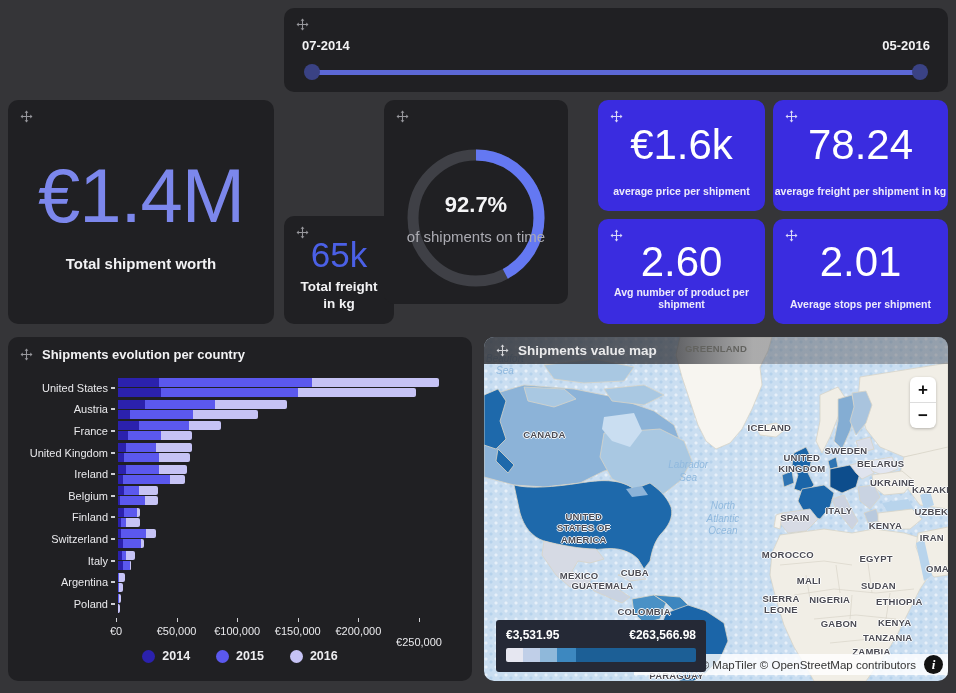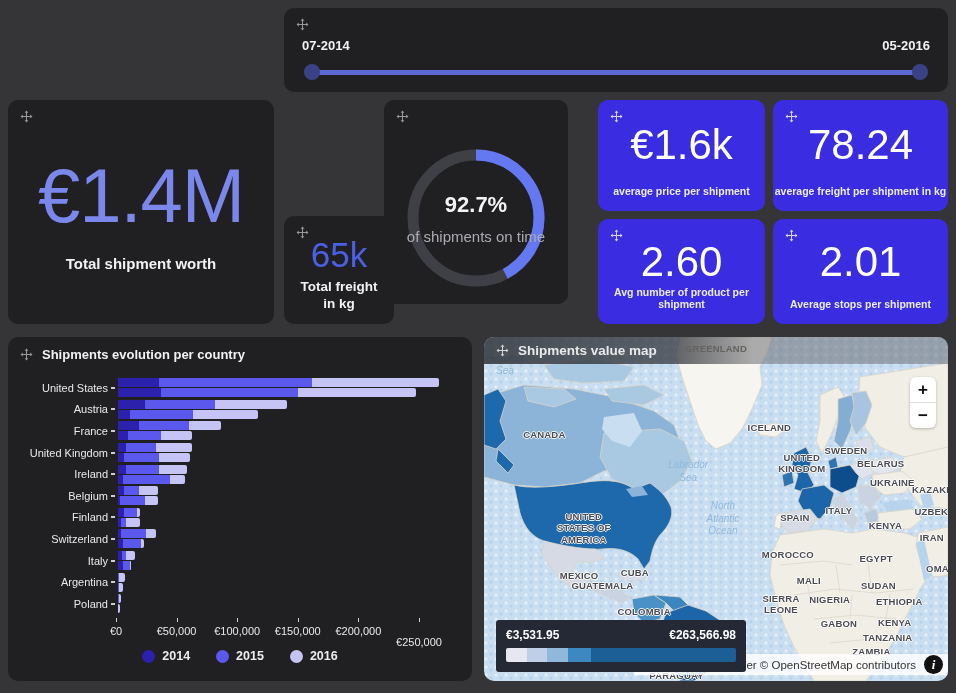--- a/index.html
+++ b/index.html
@@ -73,21 +73,21 @@
   .map-label{position:absolute;transform:translate(-50%,-50%);font-size:9.5px;font-weight:bold;color:#4b4b54;
     letter-spacing:.2px;white-space:pre-line;text-align:center;line-height:1.2;z-index:2;
     text-shadow:1px 0 0 rgba(255,255,255,.85),-1px 0 0 rgba(255,255,255,.85),0 1px 0 rgba(255,255,255,.85),0 -1px 0 rgba(255,255,255,.85);}
   .sea-label{position:absolute;transform:translate(-50%,-50%);font-size:10px;font-style:italic;color:#90b9de;
     white-space:pre-line;text-align:center;line-height:1.25;z-index:1;}
   .zoom-ctl{position:absolute;right:12px;top:40px;width:26px;background:#fff;border-radius:6px;z-index:6;
     box-shadow:0 1px 3px rgba(0,0,0,.25);overflow:hidden;}
   .zoom-btn{width:26px;height:25px;display:flex;align-items:center;justify-content:center;font-size:17px;
     font-weight:bold;color:#111;cursor:pointer;}
   .zoom-div{height:1px;background:#ddd;}
-  .map-scale{position:absolute;left:12px;top:283px;width:250px;height:52px;background:#252936;border-radius:3px;
+  .map-scale{position:absolute;left:12px;top:283px;width:210px;height:52px;background:#252936;border-radius:3px;
     z-index:7;padding:8px 10px 0 10px;}
   .scale-row{display:flex;justify-content:space-between;font-size:12px;font-weight:bold;color:#fff;}
   .scale-bar{margin-top:6px;height:14px;display:flex;border-radius:2px;overflow:hidden;}
   .attribution{position:absolute;right:0;bottom:6px;left:150px;height:21px;z-index:6;background:rgba(255,255,255,.82);
     display:flex;align-items:center;justify-content:flex-end;padding-right:32px;font-size:11.5px;color:#333;}
   .info-btn{position:absolute;right:5px;bottom:7px;width:19px;height:19px;border-radius:50%;background:#111;z-index:8;
     color:#fff;display:flex;align-items:center;justify-content:center;
     font-family:"Liberation Serif","DejaVu Serif",serif;font-weight:bold;font-style:italic;font-size:13px;}
   .greenland-label{z-index:6;color:#63635f;text-shadow:none;}
 </style>

